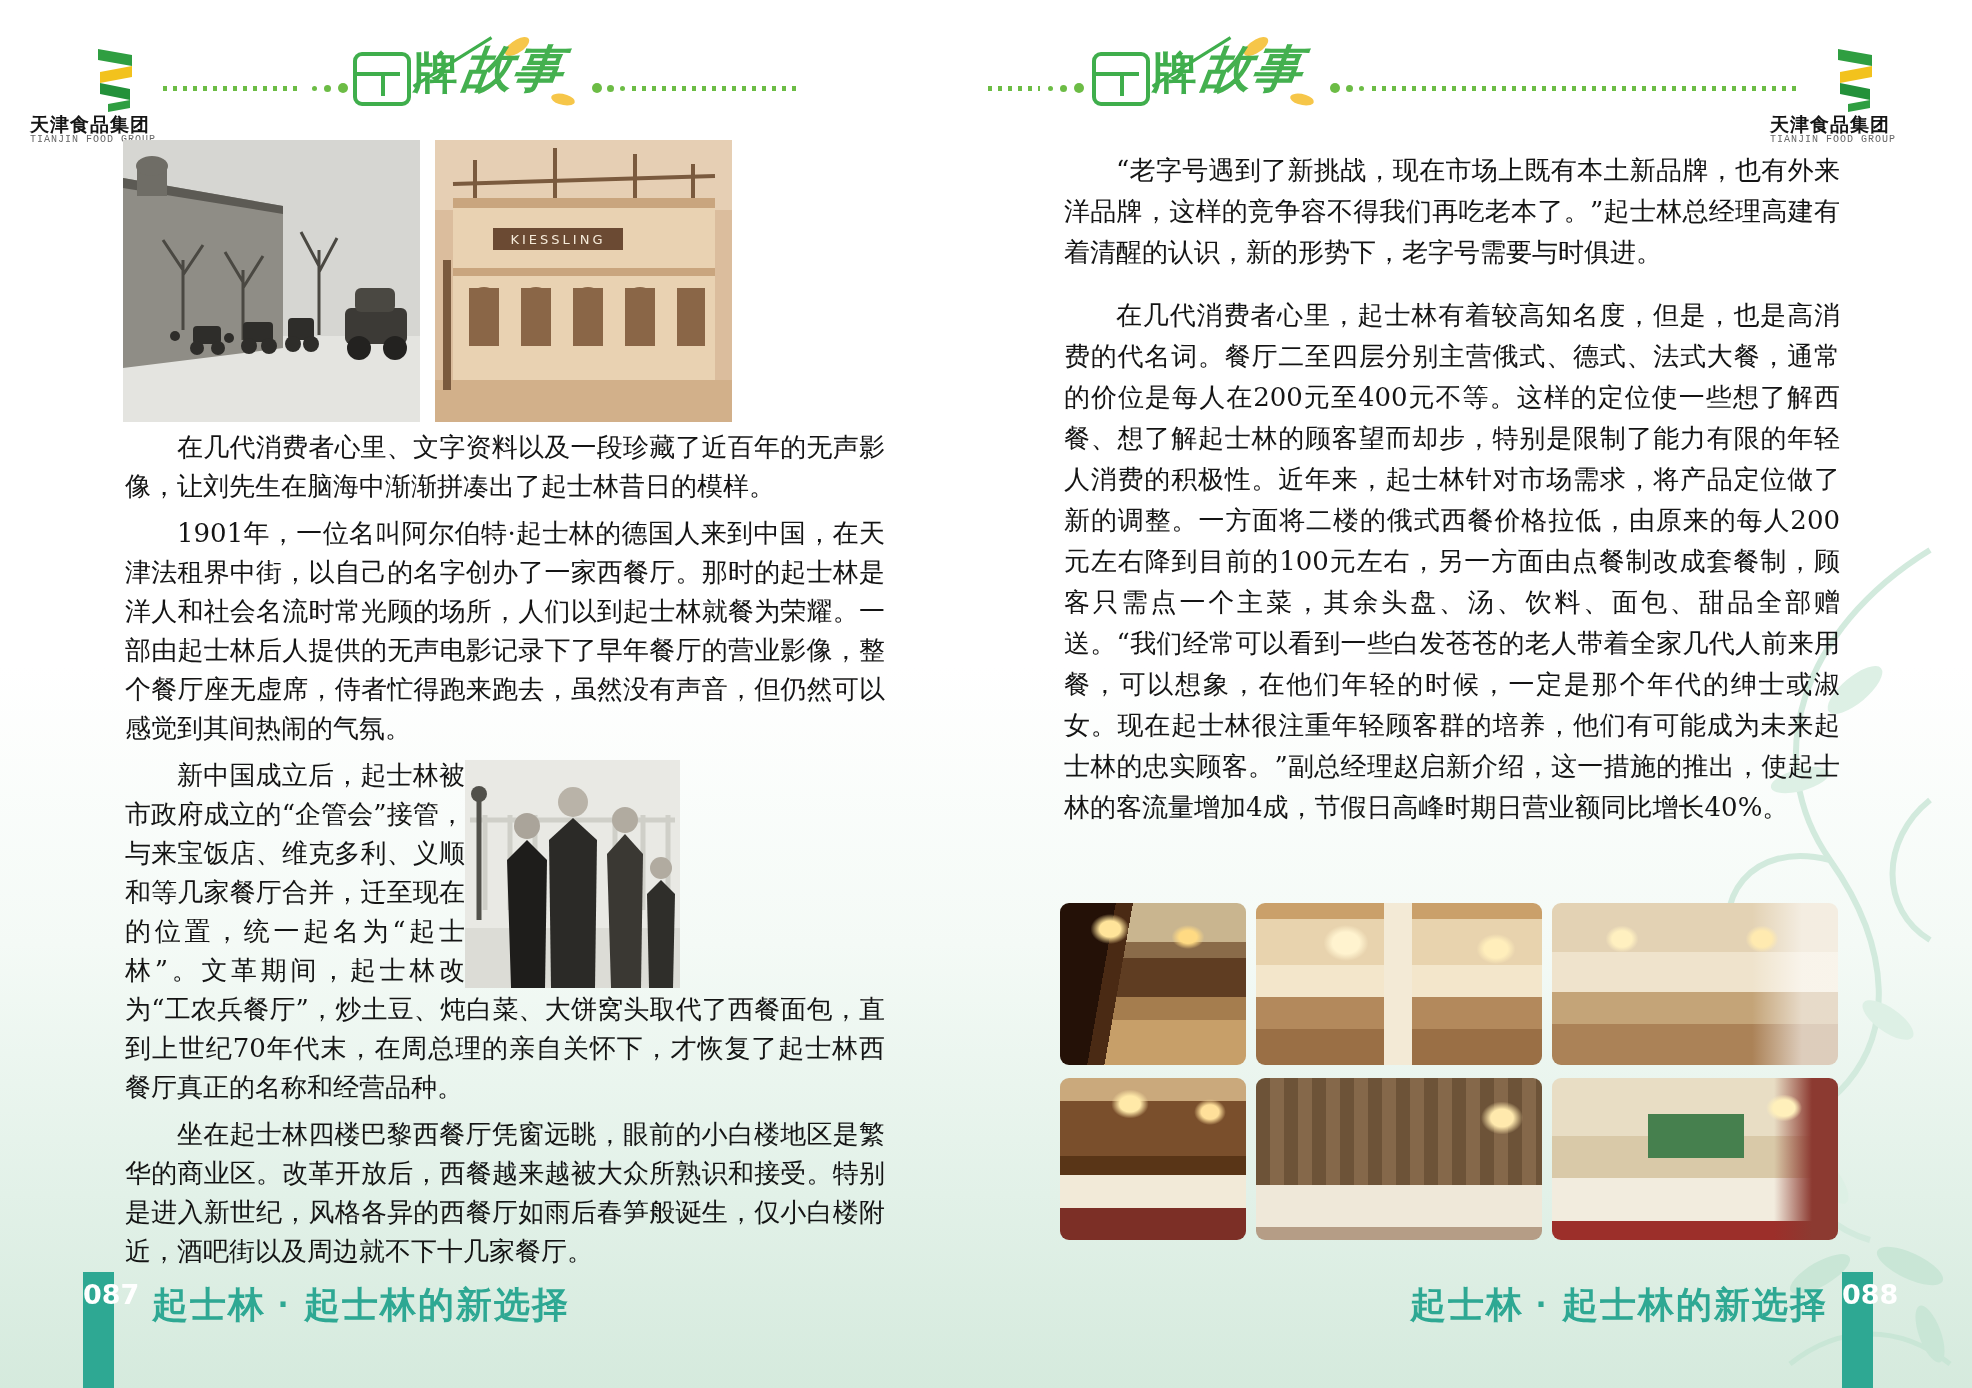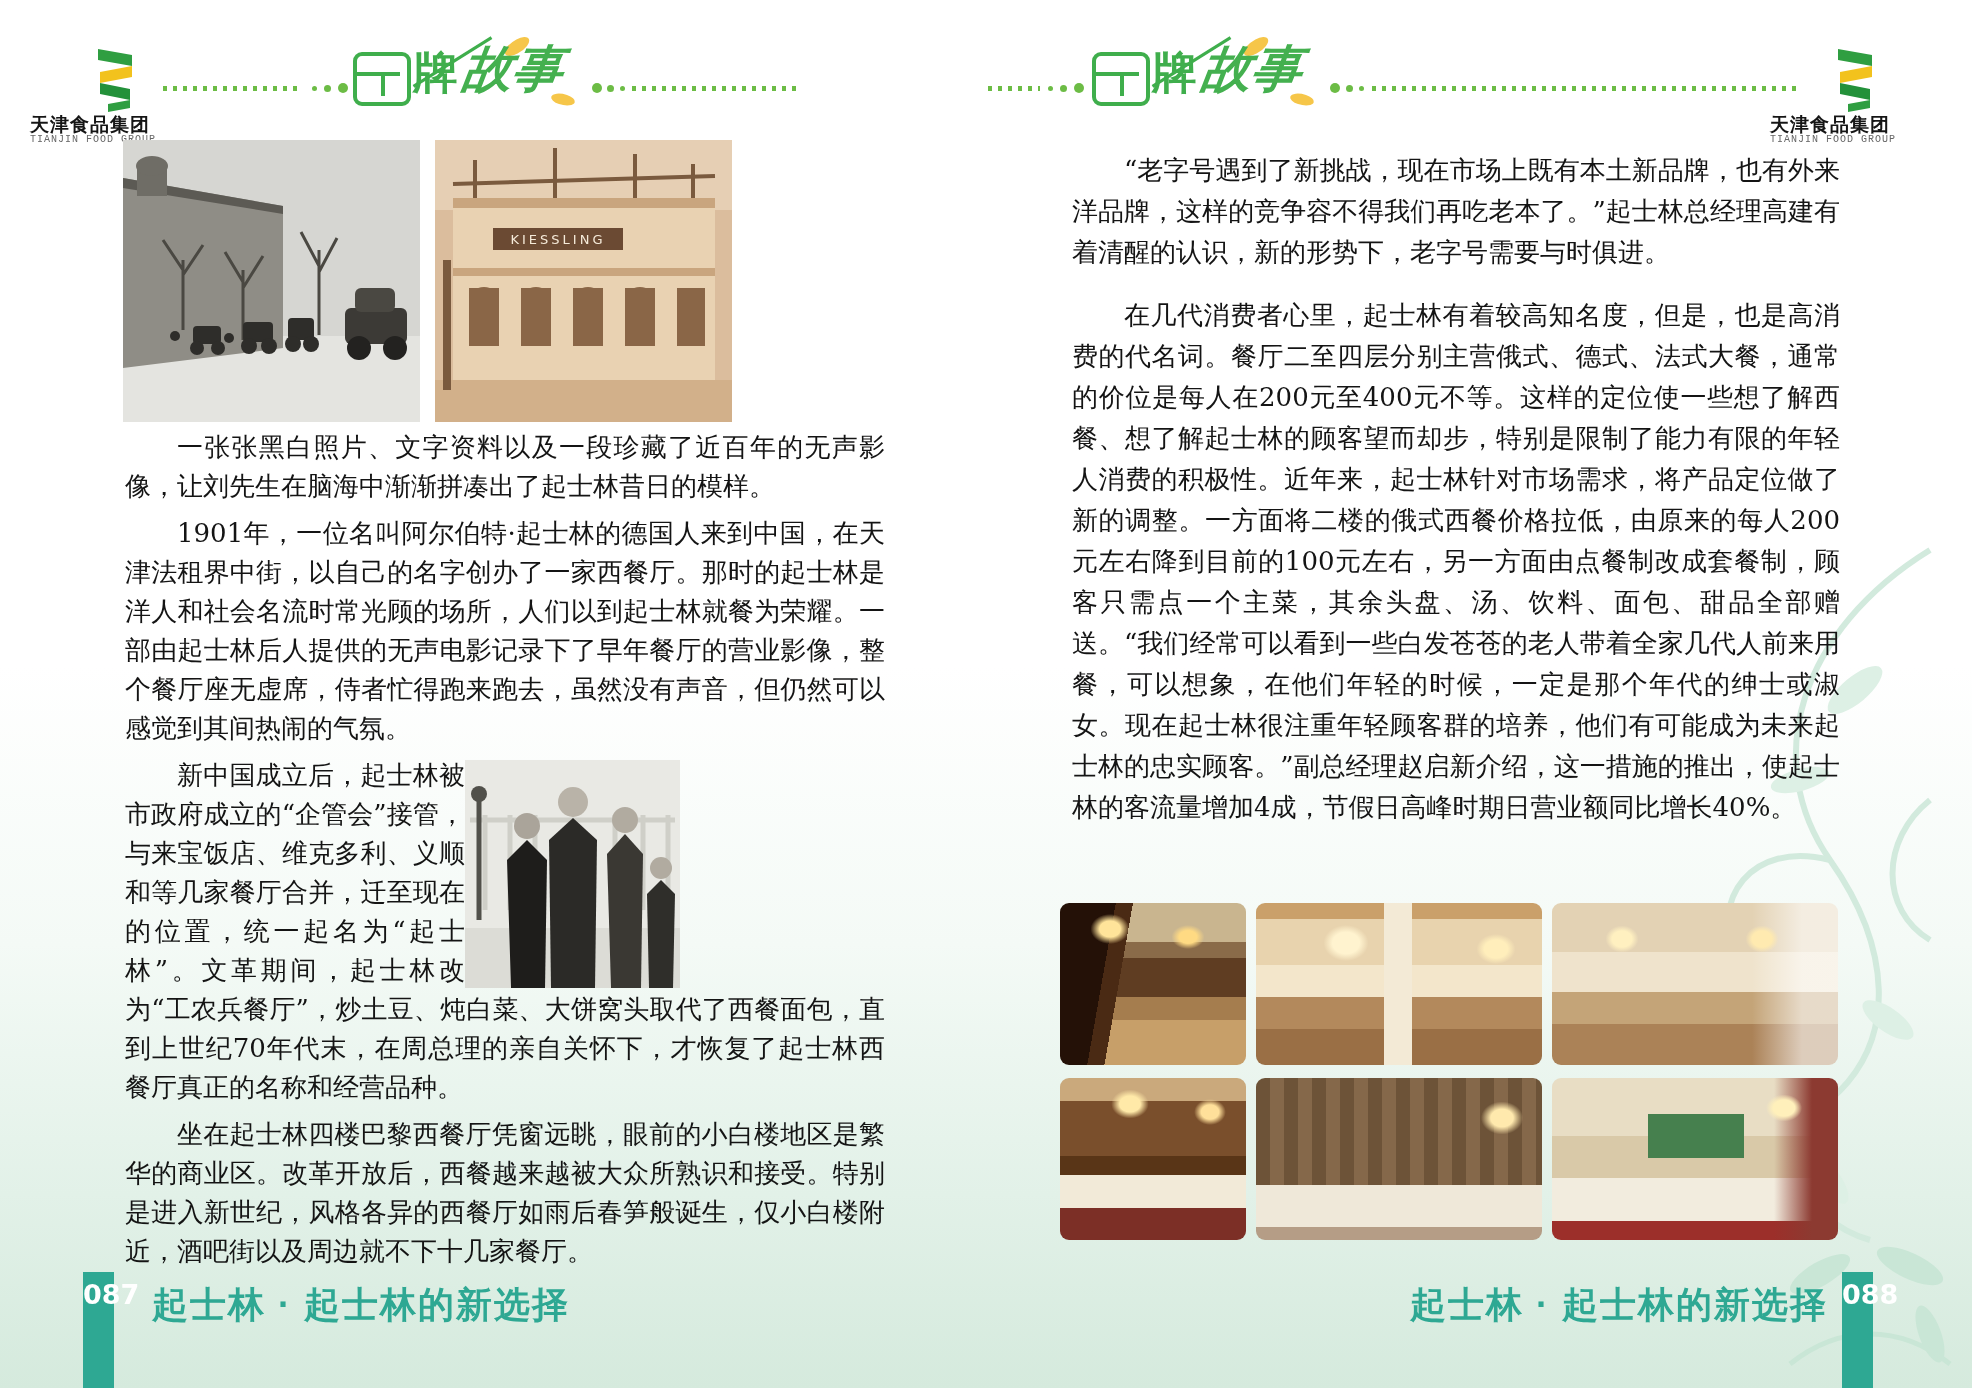--- a/index.html
+++ b/index.html
@@ -28,21 +28,21 @@
     font-size:45px;font-weight:700;color:#3fae4c;line-height:1;}
   .series-gushi{position:absolute;left:110px;top:2px;font-family:"DejaVu Serif","Liberation Serif",serif;
     font-size:50px;font-weight:700;font-style:italic;color:#44b04f;line-height:1;transform:skew(-8deg);}
   .leaf{position:absolute;background:#f6c649;border-radius:60% 40% 60% 40%;}
   .leaf1{left:150px;top:-2px;width:28px;height:13px;transform:rotate(-28deg);}
   .leaf2{left:198px;top:52px;width:24px;height:11px;transform:rotate(18deg);}
   
   .bodycol{position:absolute;color:#141414;font-size:26px;line-height:39px;text-align:justify;}
   .bodycol p{margin:0 0 8px 0;text-indent:2em;}
   #right-text{line-height:41px;}
-  #right-text p{margin:0 0 22px 12px;}
+  #right-text p{margin:0 0 22px 4px;}
   .inset-float{float:right;width:420px;height:234px;position:relative;}
   
   .photo{position:absolute;}
   .gridphoto{position:absolute;border-radius:9px;z-index:2;}
   .p-bar{background:
     radial-gradient(26px 20px at 50px 26px,#ffe49a 0 40%,rgba(255,228,154,0) 75%),
     radial-gradient(22px 16px at 128px 34px,#ffda83 0 40%,rgba(255,218,131,0) 75%),
     linear-gradient(100deg,#241107 0 26%,#4a2a14 26% 34%,rgba(0,0,0,0) 34%),
     linear-gradient(180deg,#c9b58f 0 24%,#8a6b49 24% 34%,#5f3d22 34% 58%,#a57d4e 58% 72%,#c79f69 72% 100%);}
   .p-hall{background:
@@ -215,21 +215,21 @@
       <path d="M86,148 h30 v58 h-30 v-58 M86,162 a15,15 0 0 1 30,0"></path>
       <path d="M138,148 h30 v58 h-30 v-58 M138,162 a15,15 0 0 1 30,0"></path>
       <path d="M190,148 h30 v58 h-30 v-58 M190,162 a15,15 0 0 1 30,0"></path>
       <path d="M242,148 h28 v58 h-28 v-58 M242,162 a14,14 0 0 1 28,0"></path>
     </g>
     <rect y="240" width="297" height="42" fill="#d2b08a"></rect>
     <rect x="8" y="120" width="8" height="130" fill="#7a5a3e"></rect>
   </svg>
 
   <div class="bodycol" id="left-text" style="left:125px;top:428px;width:760px;">
-    <p>一张张黑白照片、文字资料以及一段珍藏了近百年的无声影像，让刘先生在脑海中渐渐拼凑出了起士林昔日的模样。</p>
+    <p>在几代消费者心里、文字资料以及一段珍藏了近百年的无声影像，让刘先生在脑海中渐渐拼凑出了起士林昔日的模样。</p>
     <p>1901年，一位名叫阿尔伯特·起士林的德国人来到中国，在天津法租界中街，以自己的名字创办了一家西餐厅。那时的起士林是洋人和社会名流时常光顾的场所，人们以到起士林就餐为荣耀。一部由起士林后人提供的无声电影记录下了早年餐厅的营业影像，整个餐厅座无虚席，侍者忙得跑来跑去，虽然没有声音，但仍然可以感觉到其间热闹的气氛。</p>
     <p>
       <span class="inset-float">
         <svg style="position:absolute;left:0;top:4px;" width="215" height="228" viewBox="0 0 215 228">
           <rect width="215" height="228" fill="#e9e9e4"></rect>
           <rect y="168" width="215" height="60" fill="#dcdcd6"></rect>
           <g stroke="#cfcfc8" stroke-width="5">
             <line x1="20" y1="55" x2="20" y2="150"></line>
               <line x1="45" y1="55" x2="45" y2="150"></line>
             <line x1="70" y1="55" x2="70" y2="150"></line>

